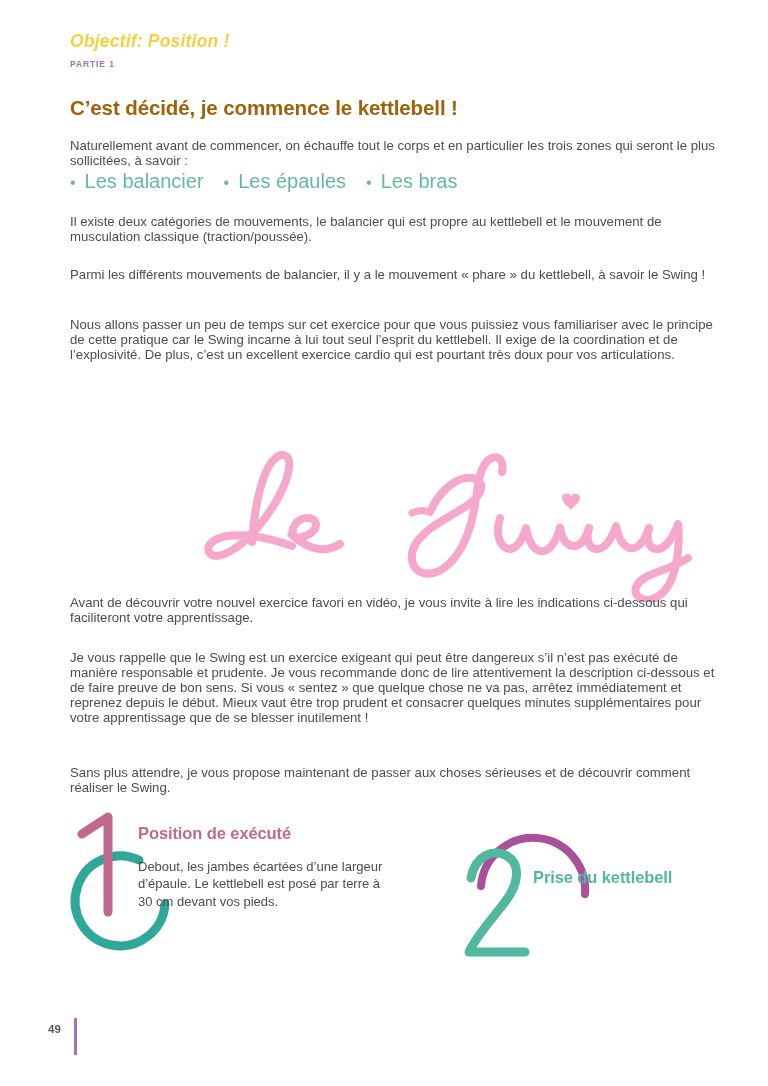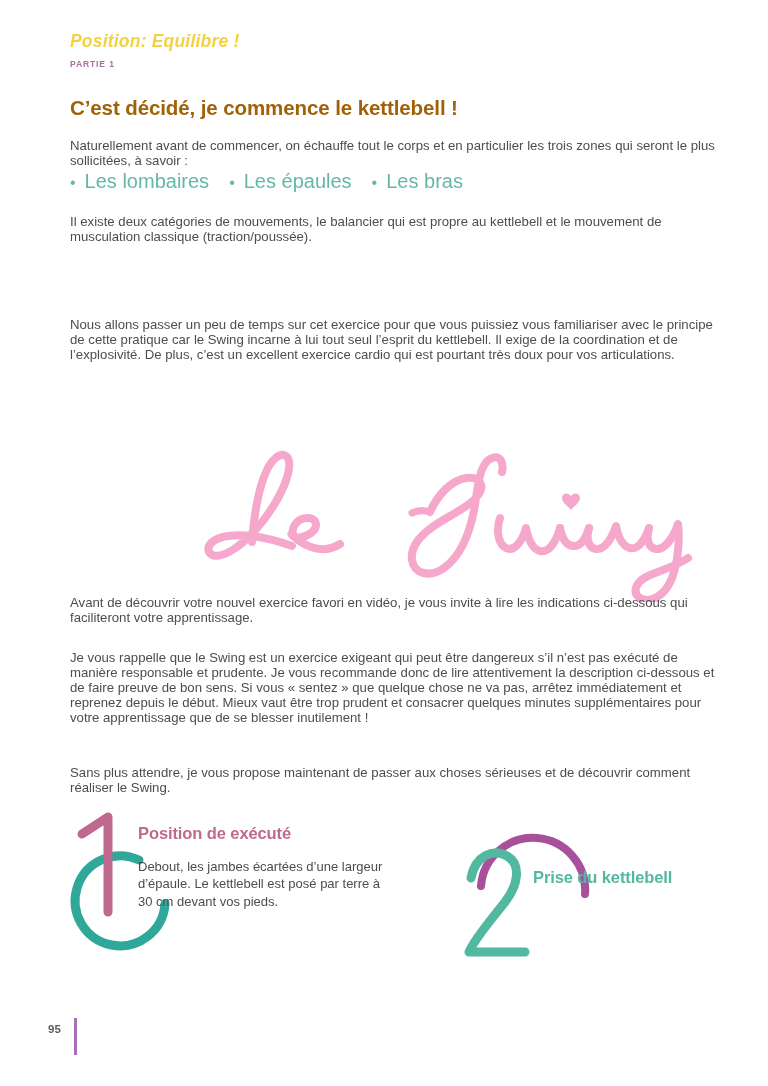--- a/index.html
+++ b/index.html
@@ -139,38 +139,39 @@
     width: 2.5px;
     height: 37px;
     background: #a870b8;
   }
 </style>
 </head>
 <body>
 
 <div class="page">
 
-  <div class="kicker-title">Position: Equilibre !</div>
+  <div class="kicker-title">Objectif: Position !</div>
   <div class="kicker-sub">PARTIE 1</div>
 
   <div class="main-heading">C’est décidé, je commence le kettlebell !</div>
 
   <div class="para" style="top:138px;">Naturellement avant de commencer, on échauffe tout le corps et en particulier les trois zones qui seront le plus sollicitées, à savoir :</div>
 
   <div class="bullets">
     <span class="b-dot">•</span>
-    <span class="b-label">Les lombaires</span>
+    <span class="b-label">Les balancier</span>
     <span class="b-dot spaced">•</span>
     <span class="b-label">Les épaules</span>
     <span class="b-dot spaced">•</span>
     <span class="b-label">Les bras</span>
   </div>
 
   <div class="para" style="top:214px;">Il existe deux catégories de mouvements, le balancier qui est propre au kettlebell et le mouvement de musculation classique (traction/poussée).</div>
 
+  <div class="para" style="top:267px;">Parmi les différents mouvements de balancier, il y a le mouvement « phare » du kettlebell, à savoir le Swing !</div>
 
   <div class="para" style="top:317px;">Nous allons passer un peu de temps sur cet exercice pour que vous puissiez vous familiariser avec le principe de cette pratique car le Swing incarne à lui tout seul l’esprit du kettlebell. Il exige de la coordination et de l’explosivité. De plus, c’est un excellent exercice cardio qui est pourtant très doux pour vos articulations.</div>
 
   <div class="script-art">
     <svg width="768" height="170" viewBox="0 0 768 170" xmlns="http://www.w3.org/2000/svg">
       <g fill="none" stroke="#f5a8cb" stroke-linecap="round" stroke-linejoin="round">
 
         <path d="M252 110 C 254 84, 258 58, 266 40 C 271 28, 280 20, 286 24
                  C 293 29, 288 48, 278 66 C 266 88, 248 108, 234 117
                  C 222 125, 212 126, 209 120 C 206 113, 214 106, 228 104
@@ -226,16 +227,16 @@
     <svg class="step-art" width="140" height="200" viewBox="0 0 140 200" xmlns="http://www.w3.org/2000/svg">
 
       <path d="M 18 64 A 52 52 0 0 1 122 72" fill="none" stroke="#a9509b" stroke-width="8" stroke-linecap="round"></path>
 
       <path d="M 8 56 C 12 34, 30 26, 44 34 C 58 42, 56 62, 42 80
                C 28 98, 12 116, 6 130 L 62 130" fill="none" stroke="#52b8a0" stroke-width="9" stroke-linecap="round" stroke-linejoin="round"></path>
     </svg>
     <div class="step-title">Prise du kettlebell</div>
   </div>
 
-  <div class="folio">95</div>
+  <div class="folio">49</div>
   <div class="folio-rule"></div>
 
 </div>
 
 </body></html>

